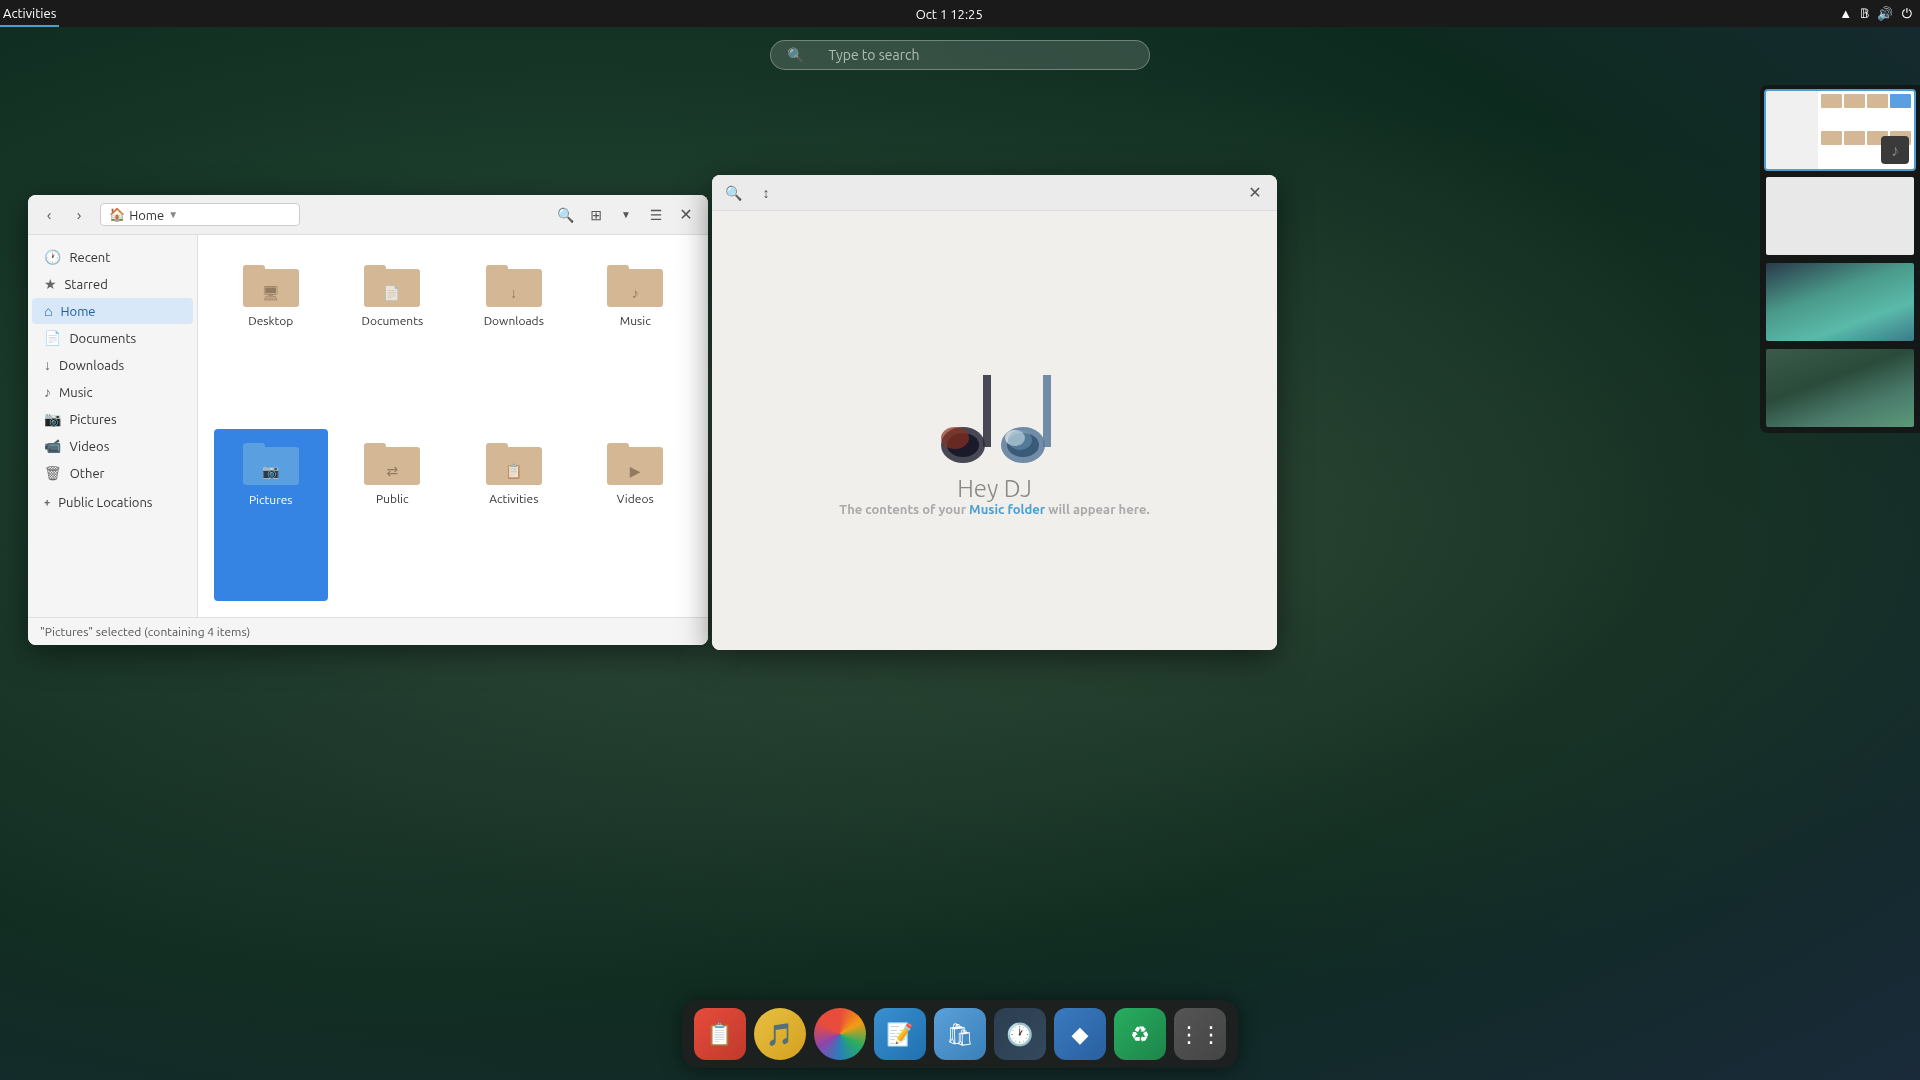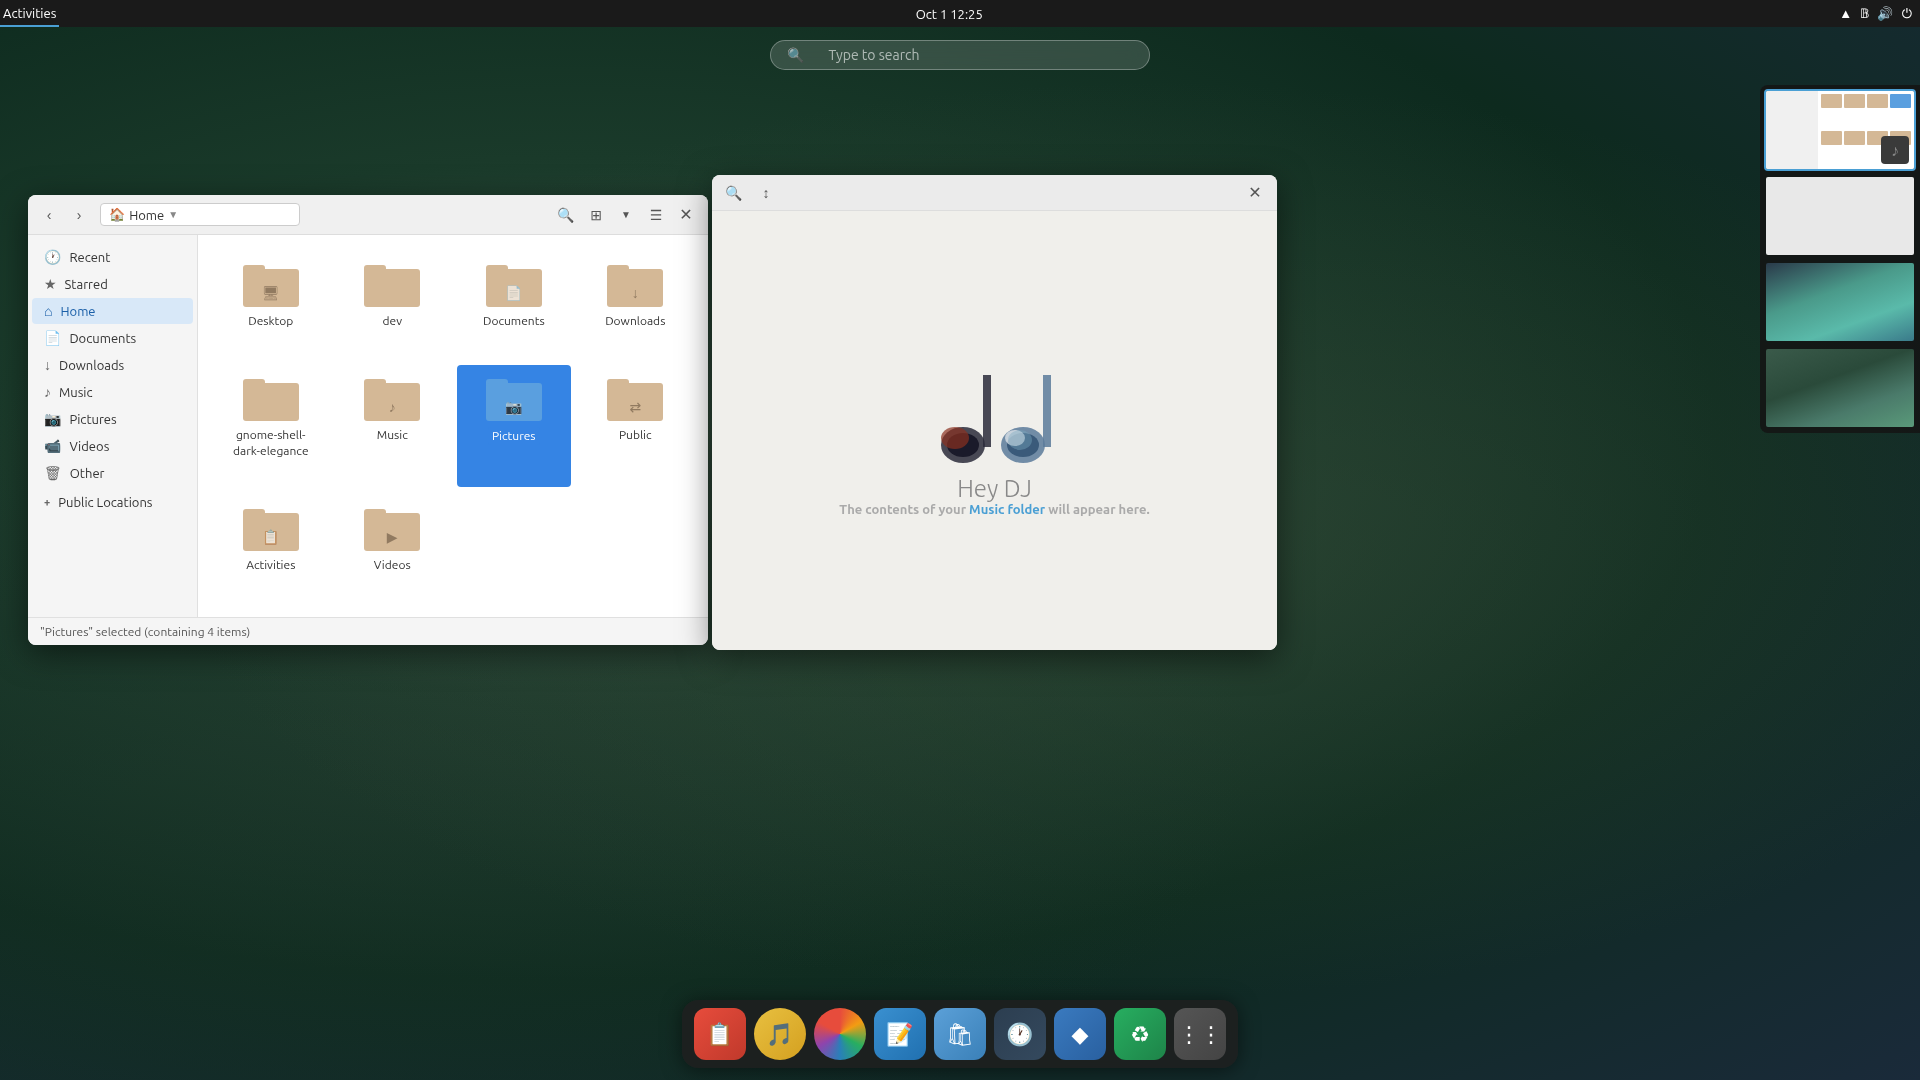--- a/index.html
+++ b/index.html
@@ -540,53 +540,39 @@
 
         <div class="file-item">
           <div class="folder-icon">
             <div class="folder-tab"></div>
             <div class="folder-body"></div>
             <span class="folder-overlay" style="font-size:14px;bottom:6px;">🖥</span>
           </div>
           <span class="file-name">Desktop</span>
         </div>
 
-        <div class="file-item">
-          <div class="folder-icon">
-            <div class="folder-tab"></div>
-            <div class="folder-body"></div>
-          </div>
-          <span class="file-name">dev</span>
-        </div>
 
         <div class="file-item">
           <div class="folder-icon">
             <div class="folder-tab"></div>
             <div class="folder-body"></div>
             <span class="folder-overlay" style="font-size:14px;bottom:6px;">📄</span>
           </div>
           <span class="file-name">Documents</span>
         </div>
 
         <div class="file-item">
           <div class="folder-icon">
             <div class="folder-tab"></div>
             <div class="folder-body"></div>
             <span class="folder-overlay" style="font-size:14px;bottom:6px;">↓</span>
           </div>
           <span class="file-name">Downloads</span>
         </div>
 
-        <div class="file-item">
-          <div class="folder-icon">
-            <div class="folder-tab"></div>
-            <div class="folder-body"></div>
-          </div>
-          <span class="file-name">gnome-shell-dark-elegance</span>
-        </div>
 
         <div class="file-item">
           <div class="folder-icon">
             <div class="folder-tab"></div>
             <div class="folder-body"></div>
             <span class="folder-overlay" style="font-size:14px;bottom:6px;">♪</span>
           </div>
           <span class="file-name">Music</span>
         </div>
 

